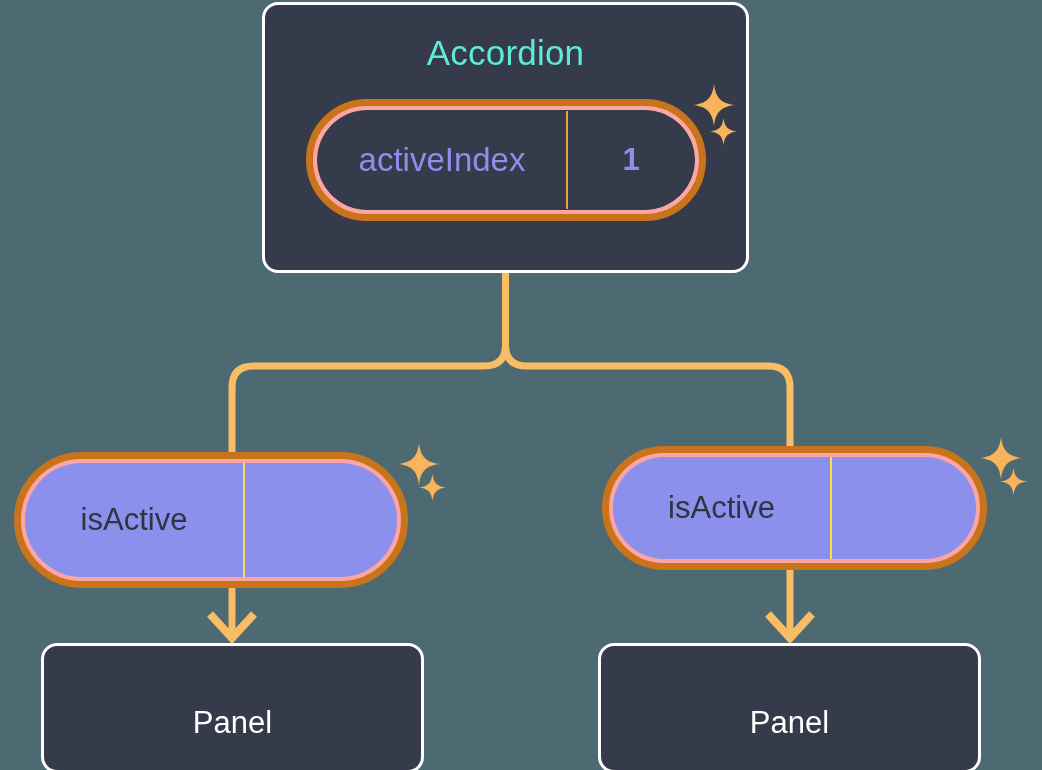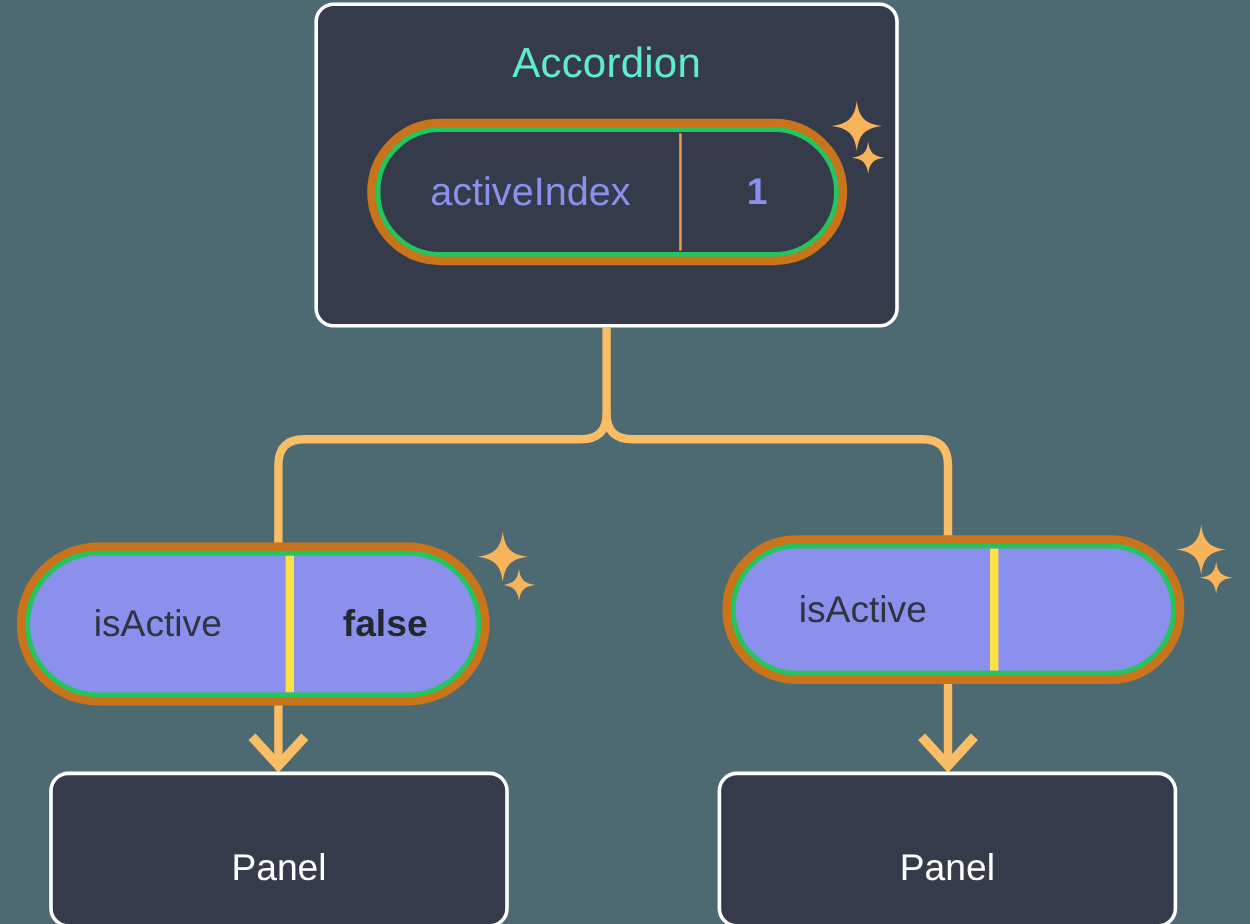--- a/index.html
+++ b/index.html
@@ -85,21 +85,21 @@
     z-index: 3;
   }
 
   
   .pill {
     position: relative;
     box-sizing: border-box;
     border: 7px solid #c9741a;
     border-radius: 999px;
     padding: 4px;
-    background: #22c55e;
+    background: #fca5a5;
     height: 100%;
     width: 100%;
   }
   
   .pill-body {
     position: relative;
     box-sizing: border-box;
     height: 100%;
     width: 100%;
     border-radius: 999px;
@@ -133,21 +133,21 @@
     flex: 1 1 auto;
     color: #8a90ec;
     font-size: 31px;
   }
 
   
   .pill.lav .pill-body { background: #8a90ec; }
   .pill.lav .pill-key {
     color: #2f3440;
     font-size: 31px;
-    border-right: 7px solid #fde047;
+    border-right: 2px solid #fde047;
   }
   .pill.lav .pill-val {
     color: #23272f;
     font-size: 31px;
   }
 
   #isactive-left-wrap {
     left: 14px;
     top: 452px;
     width: 394px;
@@ -216,21 +216,20 @@
   <div class="sparkle" style="left:710px; top:118px;">
     <svg width="27" height="27" viewBox="0 0 24 24">
       <path d="M12 0 C13 8 16 11 24 12 C16 13 13 16 12 24 C11 16 8 13 0 12 C8 11 11 8 12 0 Z" fill="#f7b45a"></path>
     </svg>
   </div>
 
   <div class="pill-wrap" id="isactive-left-wrap">
     <div class="pill lav">
       <div class="pill-body">
         <div class="pill-key">isActive</div>
-        <div class="pill-val">false</div>
       </div>
     </div>
   </div>
 
   <div class="sparkle" style="left:398px; top:443px;">
     <svg width="42" height="42" viewBox="0 0 24 24">
       <path d="M12 0 C13 8 16 11 24 12 C16 13 13 16 12 24 C11 16 8 13 0 12 C8 11 11 8 12 0 Z" fill="#f7b45a"></path>
     </svg>
   </div>
   <div class="sparkle" style="left:419px; top:474px;">

